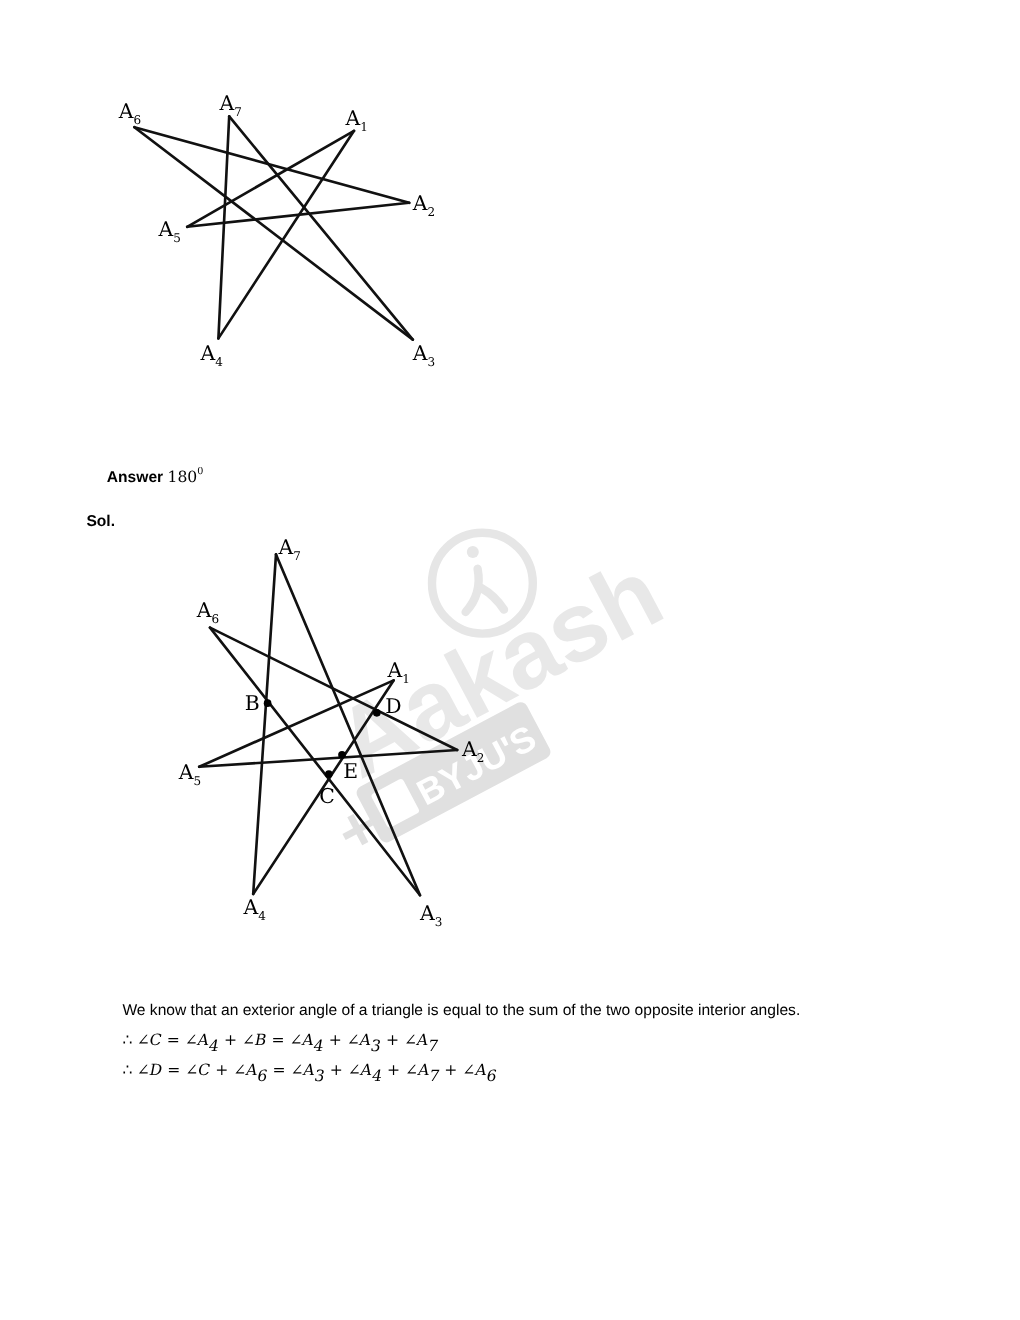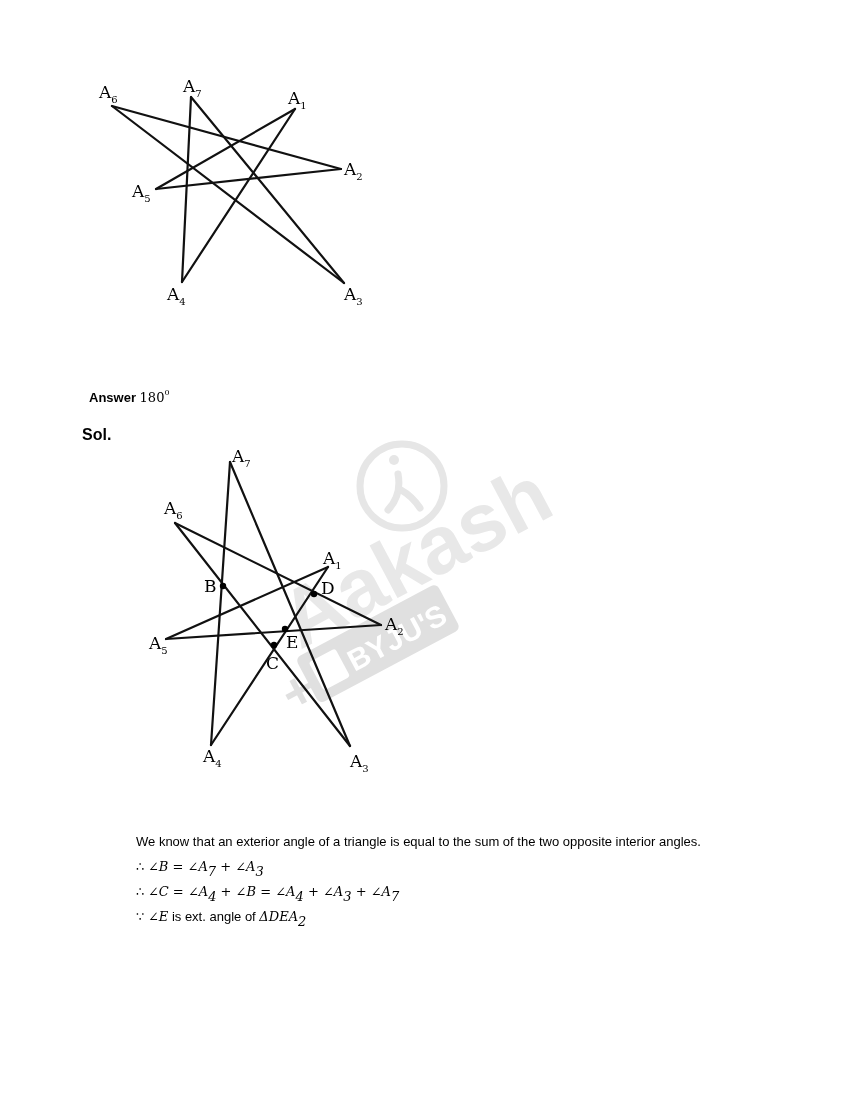--- a/index.html
+++ b/index.html
@@ -5,23 +5,23 @@
     html, body { margin: 0; padding: 0; background: #ffffff; }
     body { width: 850px; height: 1100px; position: relative; overflow: hidden; font-family: "Liberation Sans", sans-serif; color: #000; }
     .fig { position: absolute; left: 0; top: 0; }
     .vlabel { font-family: "DejaVu Serif", serif; font-size: 17px; fill: #000; }
     .vsub { font-family: "DejaVu Serif", serif; font-size: 10px; fill: #000; }
     .plabel { font-family: "DejaVu Serif", serif; font-size: 17px; fill: #000; }
     .answer { position: absolute; left: 57px; top: 388px; font-size: 13px; margin-left: 32px; }
     .answer b { font-weight: bold; }
     .answer .val { font-family: "DejaVu Serif", serif; font-size: 13px; }
     .answer sup { font-size: 8px; vertical-align: 7px; }
-    .sol { position: absolute; left: 82px; top: 426px; font-size: 16px; font-weight: bold; }
+    .sol { position: absolute; left: 72px; top: 426px; font-size: 13px; font-weight: bold; }
     .lines { position: absolute; left: 102px; top: 834px; font-size: 13px; }
-    .line { height: 25px; line-height: 16px; white-space: nowrap; margin-left: 34px; }
+    .line { height: 25px; line-height: 16px; white-space: nowrap; }
     .line .m { font-family: "DejaVu Serif", serif; font-style: italic; font-size: 13px; }
     .line sub { font-size: 8px; font-style: normal; vertical-align: -5px; }
     .watermark { position: absolute; left: 0; top: 0; pointer-events: none; }
   </style>
 </head>
 <body>
 
 <svg class="watermark" width="850" height="1100" viewBox="0 0 850 1100">
   <g fill="none" stroke="#e6e6e6" stroke-width="7">
     <circle cx="402" cy="486" r="42"></circle>
@@ -84,16 +84,15 @@
     <circle cx="314" cy="594" r="3.2" fill="#000"></circle>
     <text x="321" y="594" class="plabel">D</text>
     <circle cx="285" cy="629" r="3.2" fill="#000"></circle>
     <text x="286" y="648" class="plabel">E</text>
     <circle cx="274" cy="645" r="3.2" fill="#000"></circle>
     <text x="266" y="669" class="plabel">C</text>
   </svg>
 
 <div class="lines" id="lines">
     <div class="line"><span>We know that an exterior angle of a triangle is equal to the sum of the two opposite interior angles.</span></div>
-    <div class="line"><span>∴ </span><span class="m">∠B = ∠A</span><sub class="m">7</sub><span class="m"> + ∠A</span><sub class="m">3</sub></div>
     <div class="line"><span>∴ </span><span class="m">∠C = ∠A</span><sub class="m">4</sub><span class="m"> + ∠B = ∠A</span><sub class="m">4</sub><span class="m"> + ∠A</span><sub class="m">3</sub><span class="m"> + ∠A</span><sub class="m">7</sub></div>
-    <div class="line"><span>∵ </span><span class="m">∠E</span><span> is ext. angle of </span><span class="m">ΔDEA</span><sub class="m">2</sub></div>
+    <div class="line"><span>∴ </span><span class="m">∠D = ∠C + ∠A</span><sub class="m">6</sub><span class="m"> = ∠A</span><sub class="m">3</sub><span class="m"> + ∠A</span><sub class="m">4</sub><span class="m"> + ∠A</span><sub class="m">7</sub><span class="m"> + ∠A</span><sub class="m">6</sub></div>
   </div>
 
 </body></html>

